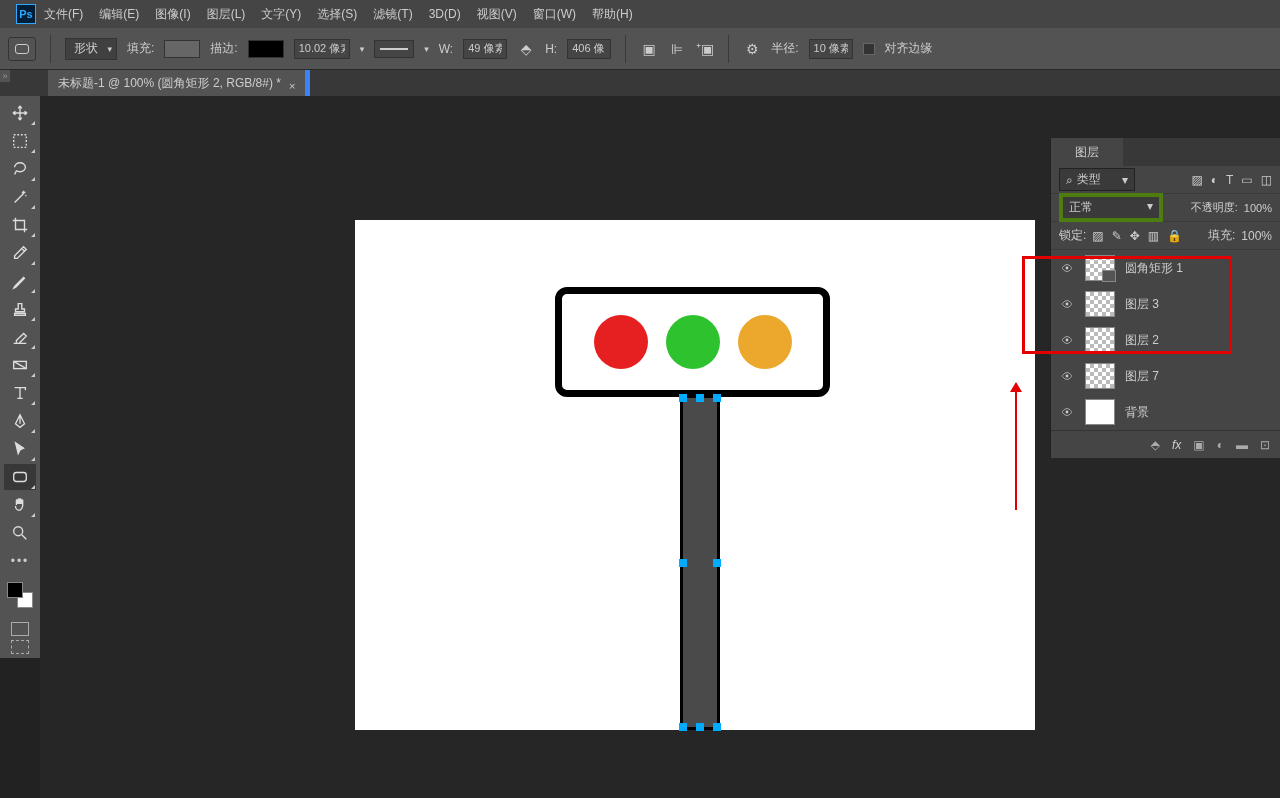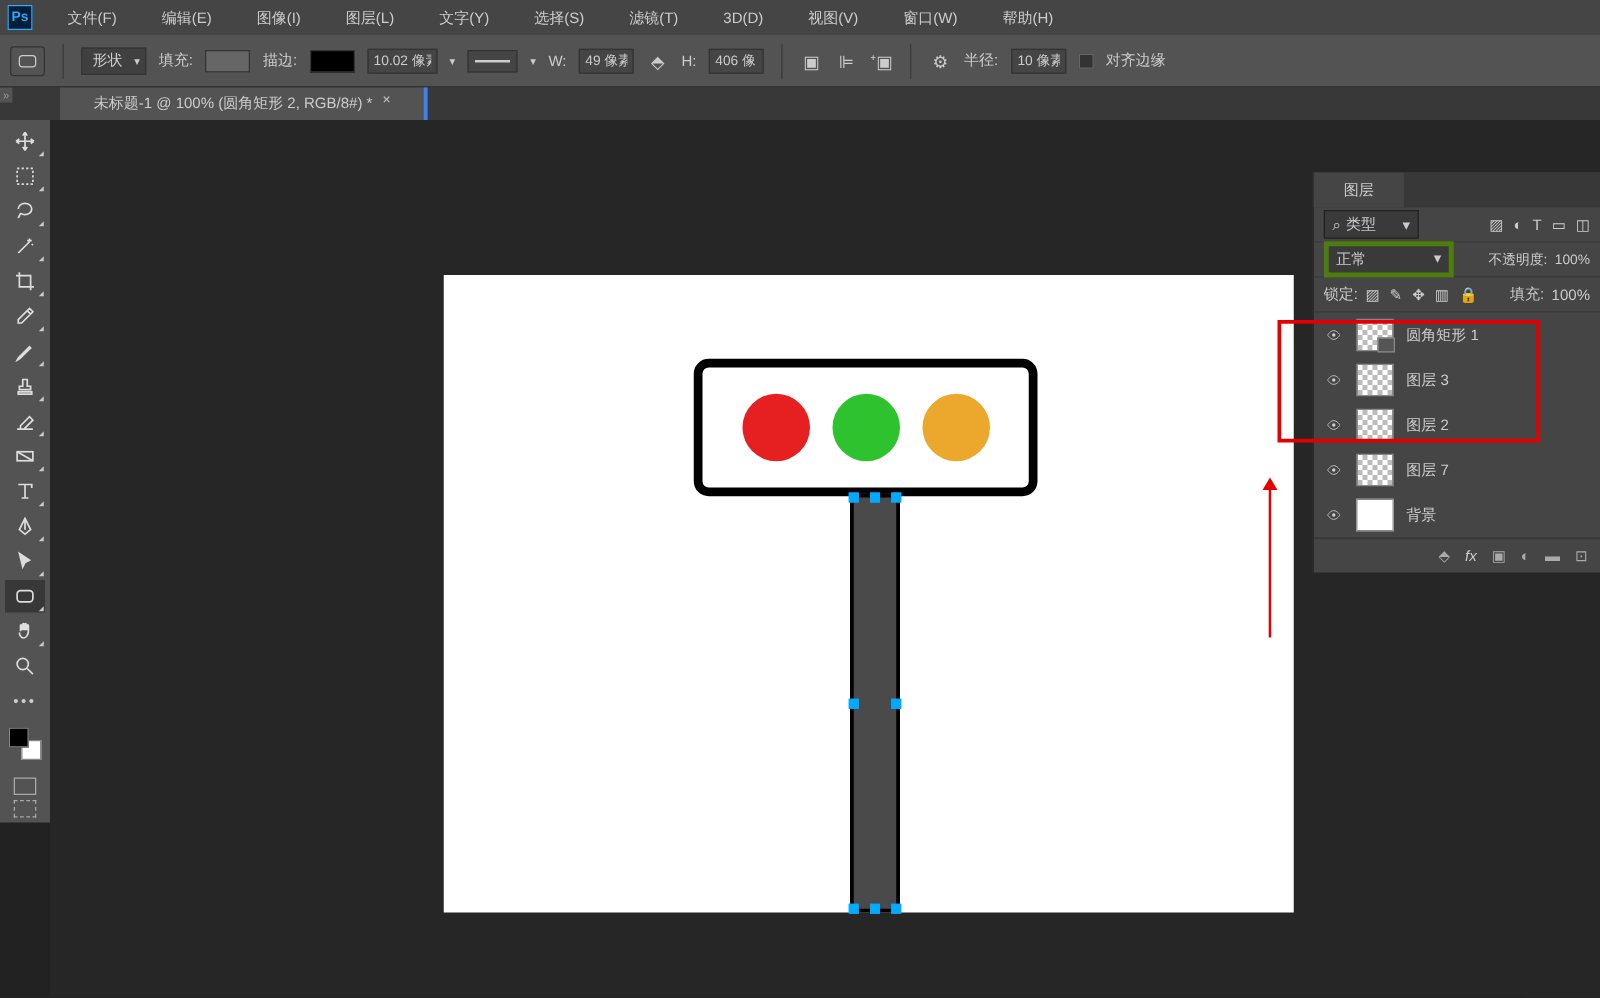--- a/index.html
+++ b/index.html
@@ -1,36 +1,36 @@
 <!DOCTYPE html>
 <html><head>
 <meta charset="utf-8">
 <style>
 *{margin:0;padding:0;box-sizing:border-box;font-family:"Microsoft YaHei",sans-serif;font-size:12px;color:#ccc;user-select:none}
 body{background:#222;width:1280px;height:798px;overflow:hidden;position:relative}
-.menubar{height:28px;background:#454545;display:flex;align-items:center;padding-left:6px;gap:20px}
+.menubar{height:28px;background:#454545;display:flex;align-items:center;padding-left:16px;gap:0}
 .ps-logo{width:20px;height:20px;background:#001e36;display:flex;align-items:center;justify-content:center;color:#31a8ff;font-weight:bold;font-size:11px;border:1px solid #31a8ff}
 .menu-item{padding:4px 8px;cursor:pointer}
 .options-bar{height:42px;background:#535353;display:flex;align-items:center;padding-left:8px;gap:10px;border-bottom:1px solid #2a2a2a}
 .tool-preset{width:28px;height:24px;border:1px solid #333;background:#535353;display:flex;align-items:center;justify-content:center;border-radius:3px}
 .rect-icon{width:14px;height:10px;border:1px solid #ccc;border-radius:3px}
 .opt-sep{width:1px;height:28px;background:#3a3a3a;margin:0 4px}
 .opt-dropdown{background:#404040;border:1px solid #333;padding:2px 18px 2px 8px;height:22px;display:flex;align-items:center;position:relative}
 .opt-dropdown::after{content:"▾";position:absolute;right:4px;font-size:9px}
 .opt-label{font-size:12px}
 .opt-swatch{width:36px;height:18px;border:1px solid #333;background:#666}
 .opt-swatch.black{background:#000}
 .opt-input{width:56px;height:20px;background:#454545;border:1px solid #333;color:#ccc;padding:0 4px;font-size:11px}
 .opt-input.small{width:44px}
 .line-style{width:40px;height:18px;border:1px solid #333;background:#454545;display:flex;align-items:center;justify-content:center}
 .line-style::before{content:"";width:28px;height:2px;background:#ccc}
 .link-icon,.opt-icon{width:18px;height:18px;display:flex;align-items:center;justify-content:center;font-size:14px}
 .checkbox{width:12px;height:12px;border:1px solid #666;background:#333}
 .tab-bar{height:26px;background:#383838;display:flex;align-items:center;padding-left:48px}
-.doc-tab{background:#535353;padding:4px 27px;display:flex;align-items:flex-start;gap:8px;height:26px;border-right:3px solid #3b82f6}
+.doc-tab{background:#535353;padding:4px 10px;display:flex;align-items:flex-end;gap:8px;height:26px;border-right:5px solid #3b82f6}
 .tab-close{font-size:11px;cursor:pointer}
 .workspace{position:absolute;top:96px;left:40px;right:0;bottom:0;background:#262626}
 .dock-left{position:absolute;top:70px;left:0;width:10px;height:12px;background:#535353;display:flex;align-items:center;justify-content:center}
 .dock-left::before{content:"»";font-size:9px;color:#999}
 .toolbar{position:absolute;top:96px;left:0;width:40px;background:#535353;padding:4px 0;display:flex;flex-direction:column;align-items:center;gap:2px}
 .tool{width:32px;height:26px;display:flex;align-items:center;justify-content:center;cursor:pointer;position:relative}
 .tool.active{background:#383838}
 .tool svg{width:18px;height:18px;fill:none;stroke:#ddd;stroke-width:1.5}
 .tool-tri{position:absolute;bottom:1px;right:1px;width:0;height:0;border-left:4px solid transparent;border-bottom:4px solid #ccc}
 .color-swatches{margin-top:6px;position:relative;width:26px;height:26px}

